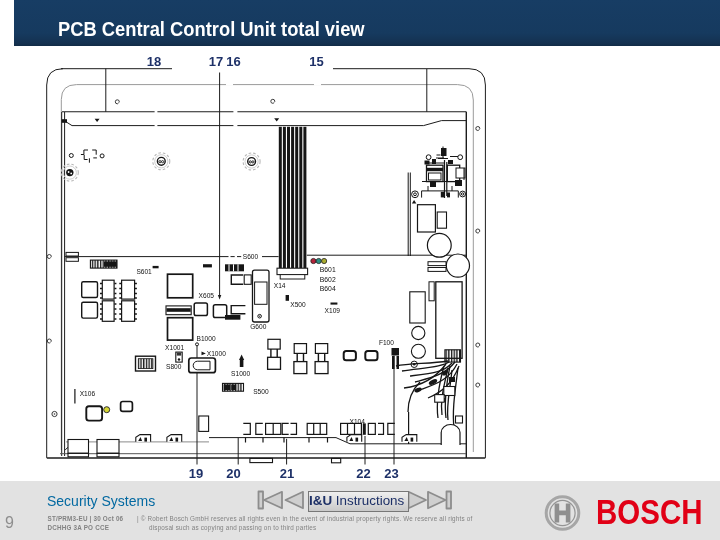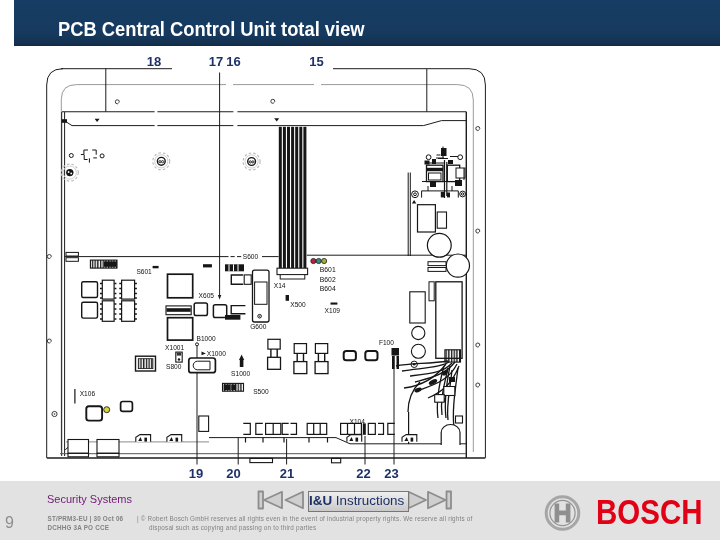--- a/index.html
+++ b/index.html
@@ -7,21 +7,21 @@
 #ftr{position:absolute;left:0;top:481px;width:720px;height:59px;background:#e2e2e2;z-index:3}
 .sm{position:absolute;font-size:6.3px;color:#828282;line-height:9.5px;letter-spacing:.2px}
 #nav{position:absolute;z-index:4}
 #ibox{position:absolute;left:308px;top:491px;width:99px;height:19px;background:linear-gradient(#efefef,#c9c9c9);border:1px solid #777;z-index:4;font-size:13.4px;color:#1c2f66;line-height:18px;white-space:nowrap}
 .abs{position:absolute}
 </style></head><body>
 <div id="hdr">
     <div class="t">PCB Central Control Unit total view</div>
   </div>
 <div id="ftr"></div>
-<div class="abs" style="left:47px;top:493.2px;font-size:11px;color:#701a75;z-index:4">Security Systems</div>
+<div class="abs" style="left:47px;top:493.2px;font-size:14px;color:#0369a1;z-index:4">Security Systems</div>
 <div class="abs" style="left:5px;top:514px;font-size:16px;color:#8e8e8e;z-index:4">9</div>
 <div class="sm abs" style="left:47.5px;top:513.5px;font-weight:bold;z-index:4">ST/PRM3-EU | 30 Oct 06<br>DCHHG 3A PO CCE</div>
 <div class="sm abs" style="left:137px;top:513.5px;width:360px;z-index:4">| © Robert Bosch GmbH reserves all rights even in the event of industrial property rights. We reserve all rights of<br><span style="margin-left:12px">disposal such as copying and passing on to third parties</span></div>
 <svg class="abs" id="nav" style="left:0;top:0" width="720" height="540" viewBox="0 0 720 540">
  <g stroke="#8d8d8d" stroke-width="1.8" fill="#cfcfcf" stroke-linejoin="round">
   <rect x="258.5" y="491.5" width="4.5" height="17"></rect>
   <path d="M282,491.8 L264,500 L282,508.2 Z"></path>
   <path d="M303,491.8 L285.5,500 L303,508.2 Z"></path>
   <path d="M408.5,491.8 L426,500 L408.5,508.2 Z"></path>
   <path d="M428,491.8 L445.5,500 L428,508.2 Z"></path>

